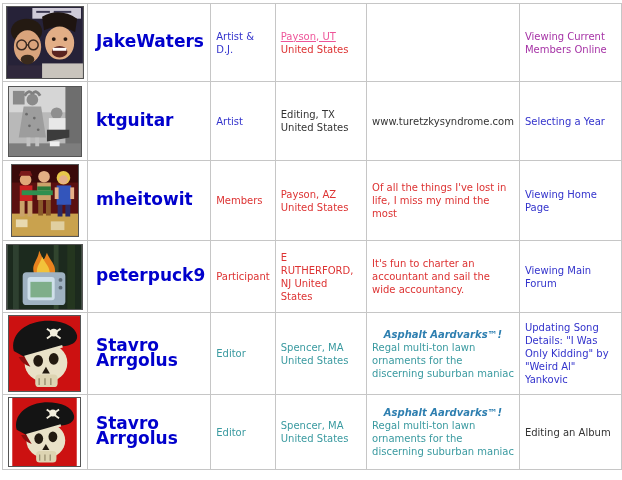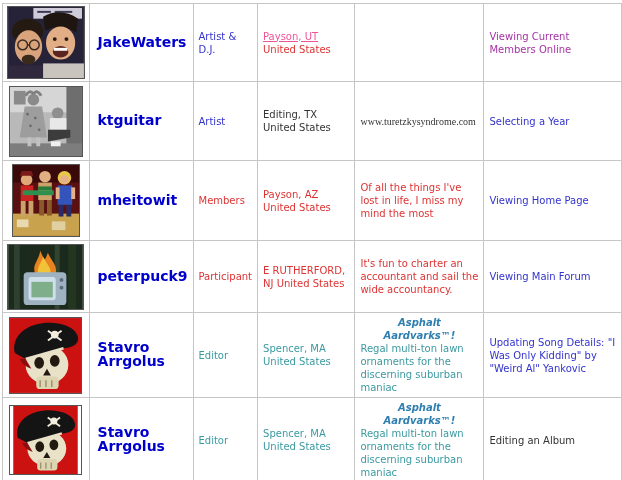--- a/index.html
+++ b/index.html
@@ -20,21 +20,21 @@
     vertical-align: middle;
     padding: 3px 5px;
     font-size: 10px;
     line-height: 13px;
     color: #333333;
     overflow: hidden;
   }
   td.c-avatar { text-align: center; padding: 2px; }
   td.c-avatar svg { display: inline-block; vertical-align: middle; border: 1px solid #555; }
   td.c-user  { padding-left: 8px; }
-  .username  { font-weight: bold; font-size: 14px; text-decoration: none; cursor: pointer; margin-top: 33px; }
+  .username  { font-weight: bold; font-size: 17px; text-decoration: none; cursor: pointer; margin-top: 33px; }
   td.c-role  { text-align: left; }
   .comment-title { font-weight: bold; font-style: italic; text-align: center; }
   .activity  { cursor: pointer; }
   .activity.plain { cursor: default; }
 </style>
 </head>
 <body>
 
 <table class="members">
   <colgroup>
@@ -113,21 +113,21 @@
         <span class="username" style="color: rgb(0, 0, 204);">ktguitar</span>
       </td>
       <td class="c-role">
         <span style="color: rgb(51, 51, 204);">Artist</span>
       </td>
       <td class="c-loc">
         <span style="color: rgb(51, 51, 51);">Editing, TX</span>
         <span style="color: rgb(51, 51, 51);">United States</span>
       </td>
       <td class="c-comment">
-        <span style="color: rgb(51, 51, 51); font-family: Liberation Serif, serif;">www.turetzkysyndrome.com</span>
+        <span style="color: rgb(51, 51, 51);">www.turetzkysyndrome.com</span>
       </td>
       <td class="c-activity">
         <span class="activity" style="color: rgb(51, 51, 204);">Selecting a Year</span>
       </td>
     </tr>
 
     <tr style="height:80px">
       <td class="c-avatar">
         <svg width="68" height="73" viewBox="0 0 68 73">
           <rect width="68" height="73" fill="#5a1010"></rect>

